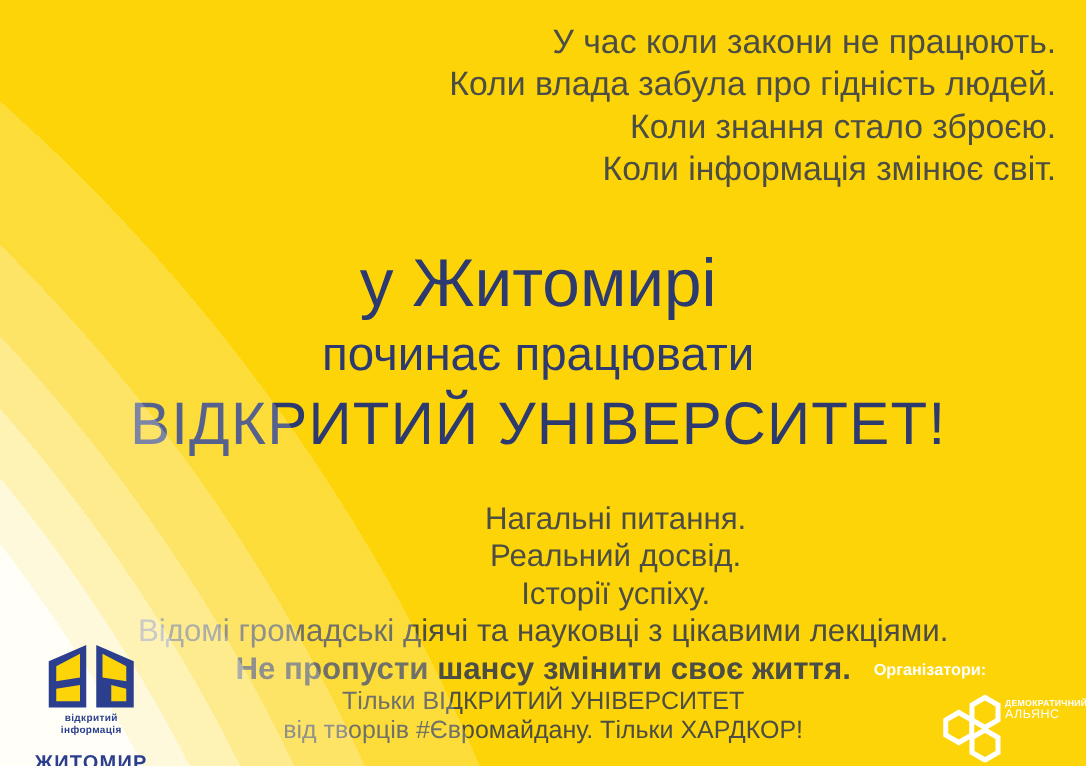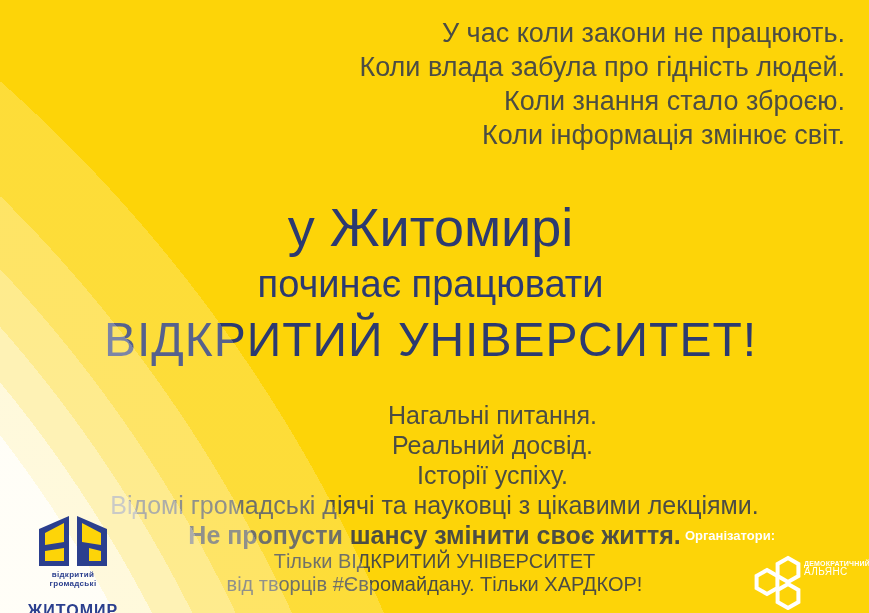--- a/index.html
+++ b/index.html
@@ -65,21 +65,21 @@
   }
   .ou-logo .mark{display:block;margin:0 auto 2px auto;}
   .ou-sub{font-size:8px;line-height:9px;font-weight:700;letter-spacing:0.3px;}
   .ou-city{font-size:16px;line-height:18px;font-weight:700;letter-spacing:1px;margin-top:14px;}
 
   .organizers{
     position:absolute;left:630px;top:524px;right:0;height:89px;
     color:#ffffff;
   }
   .org-label{
-    position:absolute;top:4px;right:94px;
+    position:absolute;top:4px;right:80px;
     font-size:13px;font-weight:700;text-align:center;
   }
   .speaker{position:absolute;left:7px;top:28px;}
   .speaker-name{font-size:13px;font-weight:700;line-height:16px;}
   .speaker-role{font-size:12px;font-weight:400;line-height:15px;}
   .da-logo{position:absolute;left:124px;top:26px;}
   .da-text{
     position:absolute;left:174px;top:36px;
     line-height:8px;
   }
@@ -128,21 +128,21 @@
     <div class="ou-logo">
       <svg class="mark" width="72" height="54" viewBox="0 0 72 54" xmlns="http://www.w3.org/2000/svg">
         <polygon points="2,15 32,2 32,52 2,52" fill="#2b3f8e"></polygon>
         <polygon points="8,19 27,9 27,28 8,31" fill="#fdd408"></polygon>
         <polygon points="8,37 27,34 27,47 8,47" fill="#fdd408"></polygon>
         <polygon points="40,2 70,15 70,52 40,52" fill="#2b3f8e"></polygon>
         <polygon points="45,9 64,19 64,31 45,28" fill="#fdd408"></polygon>
         <polygon points="52,34 64,37 64,47 52,47" fill="#fdd408"></polygon>
       </svg>
       <div class="ou-sub">відкритий</div>
-      <div class="ou-sub">громадські</div>
+      <div class="ou-sub">інформація</div>
       <div class="ou-city">ЖИТОМИР</div>
     </div>
 
     <div class="organizers">
       <div class="org-label">Організатори:</div>
       <svg class="da-logo" width="48" height="60" viewBox="0 0 48 60" xmlns="http://www.w3.org/2000/svg">
         <g fill="none" stroke="#ffffff" stroke-width="4">
           <polygon points="13,20 23.4,26 23.4,38 13,44 2.6,38 2.6,26"></polygon>
           <polygon points="34,8 44.4,14 44.4,26 34,32 23.6,26 23.6,14"></polygon>
           <polygon points="34,34 44.4,40 44.4,52 34,58 23.6,52 23.6,40"></polygon>

